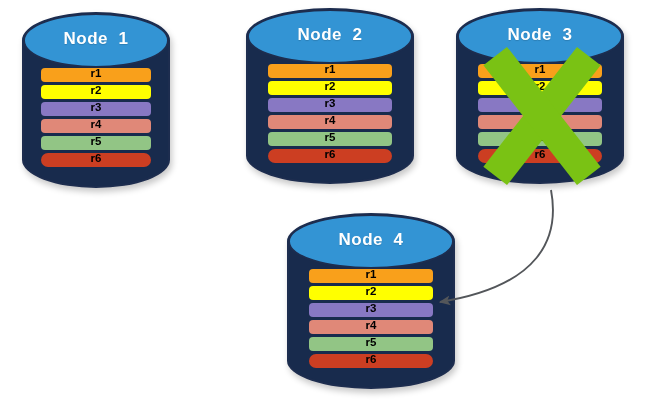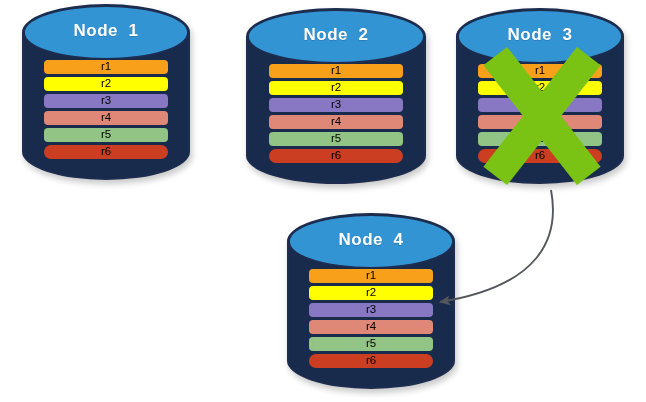--- a/index.html
+++ b/index.html
@@ -79,24 +79,23 @@
     flex-direction: column;
   }
 
   .row-bar {
     position: relative;
     height: 14px;
     margin: 0 auto 3px auto;
     width: 74%;
     border-radius: 4px;
     display: flex;
-    align-items: center;
     justify-content: center;
     color: #000000;
-    font-weight: normal;
+    font-weight: bold;
     font-size: 11.5px;
     line-height: 1;
     box-sizing: border-box;
   }
   .row-bar:last-child { margin-bottom: 0; border-radius: 7px; }
 
   
   .fail-x {
     position: absolute;
     z-index: 5;
@@ -123,21 +122,21 @@
     height: 402px;
     z-index: 4;
     pointer-events: none;
   }
 </style>
 </head>
 <body style="background: rgb(255, 255, 255);">
 
 <div id="canvas">
 
-  <div class="node" id="node1" style="left:22px; top:4px; width:168px; height:176px;">
+  <div class="node" id="node1" style="left:22px; top:12px; width:148px; height:176px;">
     <div class="node-body" style="background: rgb(24, 43, 77); border-color: rgb(29, 45, 79);"></div>
     <div class="node-top" style="background: rgb(51, 148, 212); border-color: rgb(29, 45, 79);"></div>
     <div class="node-label" style="color: rgb(255, 255, 255);">Node  1</div>
     <div class="rows" style="top:56px;">
         <div class="row-bar" style="background: rgb(249, 160, 27);">
           <span>r1</span>
         </div>
         <div class="row-bar" style="background: rgb(255, 255, 0);">
           <span>r2</span>
         </div>
@@ -149,21 +148,21 @@
         </div>
         <div class="row-bar" style="background: rgb(146, 197, 133);">
           <span>r5</span>
         </div>
         <div class="row-bar" style="background: rgb(204, 62, 34);">
           <span>r6</span>
         </div>
       </div>
   </div>
 
-  <div class="node" id="node2" style="left:246px; top:8px; width:168px; height:176px;padding-left:12px;">
+  <div class="node" id="node2" style="left:246px; top:8px; width:168px; height:176px;">
     <div class="node-body" style="background: rgb(24, 43, 77); border-color: rgb(29, 45, 79);"></div>
     <div class="node-top" style="background: rgb(51, 148, 212); border-color: rgb(29, 45, 79);"></div>
     <div class="node-label" style="color: rgb(255, 255, 255);">Node  2</div>
     <div class="rows" style="top:56px;">
         <div class="row-bar" style="background: rgb(249, 160, 27);">
           <span>r1</span>
         </div>
         <div class="row-bar" style="background: rgb(255, 255, 0);">
           <span>r2</span>
         </div>

